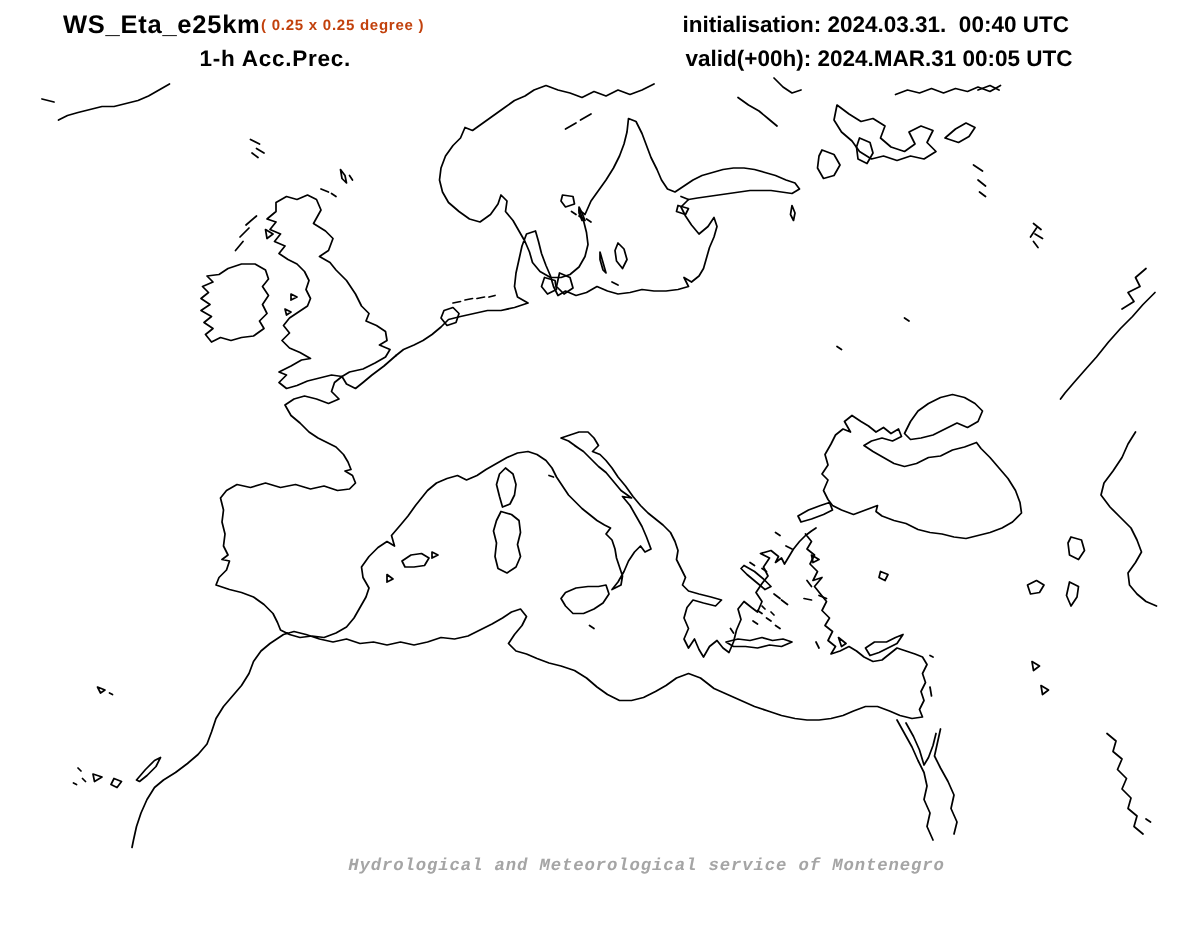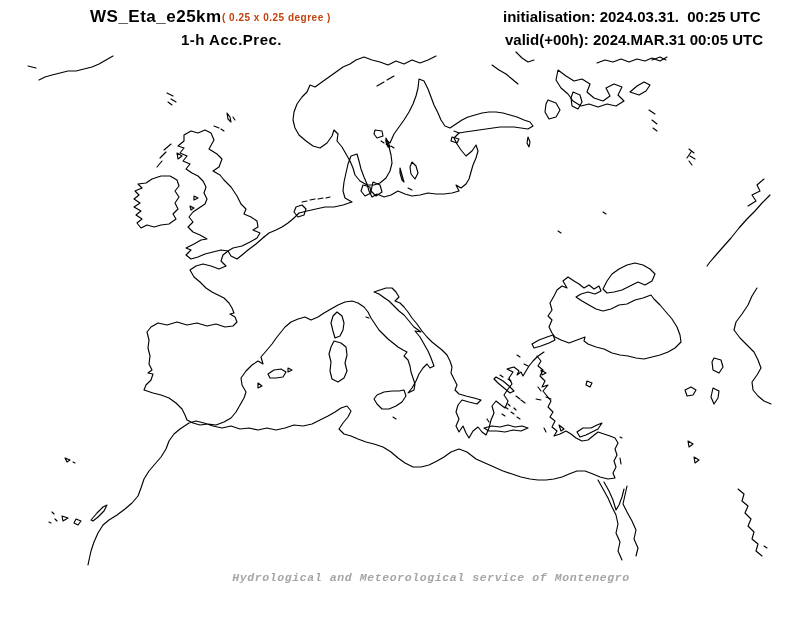--- a/index.html
+++ b/index.html
@@ -1,21 +1,21 @@
 <!DOCTYPE html>
 <html><head>
 <meta charset="utf-8">
 <style>
   html,body{margin:0;padding:0;}
   body{width:800px;height:618px;background:#ffffff;position:relative;overflow:hidden;
        font-family:"Liberation Sans",sans-serif;}
   .map-wrap{position:absolute;left:0;top:0;width:800px;height:618px;}
   svg{display:block;}
   .coast{fill:none;stroke:#000;stroke-width:1.15;stroke-linejoin:round;stroke-linecap:round;}
-  .hdr{position:absolute;white-space:pre;color:#000;margin-left:48px;}
+  .hdr{position:absolute;white-space:pre;color:#000;}
   .hdr-model{left:42px;top:7px;font-size:17px;font-weight:bold;letter-spacing:0.5px;}
   .hdr-res{left:174px;top:12px;font-size:10px;font-weight:bold;color:#c2410c;letter-spacing:0.5px;}
   .hdr-product{left:133px;top:31px;font-size:15px;font-weight:bold;letter-spacing:0.5px;}
   .hdr-init{left:455px;top:8px;font-size:15px;font-weight:bold;}
   .hdr-valid{left:457px;top:31px;font-size:15px;font-weight:bold;}
   .footer-credit{position:absolute;left:0;top:571px;width:800px;text-align:center;
        font-family:"Liberation Mono",monospace;font-style:italic;font-weight:bold;
        font-size:11.5px;color:#a5a5a5;letter-spacing:0.6px;white-space:pre;padding-left:31px;}
 </style>
 </head>
@@ -93,15 +93,15 @@
 
     <path class="coast" d="M65,458 l5,2 l-3,2 z M73,462 l2,1"></path>
     <path class="coast" d="M91,520 L97,513 L103,507 L107,505 L104,511 L98,517 L93,521 Z M76,519 l5,2 l-3,4 l-4,-2 z M62,516 l6,2 l-5,3 z M55,519 l2,2 M52,512 l2,2 M49,522 l2,1"></path>
   </g>
 </svg>
 </div>
 
 <div class="hdr hdr-model">WS_Eta_e25km</div>
 <div class="hdr hdr-res">( 0.25 x 0.25 degree )</div>
 <div class="hdr hdr-product">1-h Acc.Prec.</div>
-<div class="hdr hdr-init">initialisation: 2024.03.31.  00:25 UTC</div>
+<div class="hdr hdr-init">initialisation: 2024.03.31.  00:40 UTC</div>
 <div class="hdr hdr-valid">valid(+00h): 2024.MAR.31 00:05 UTC</div>
 <div class="footer-credit">Hydrological and Meteorological service of Montenegro</div>
 
 </body></html>

